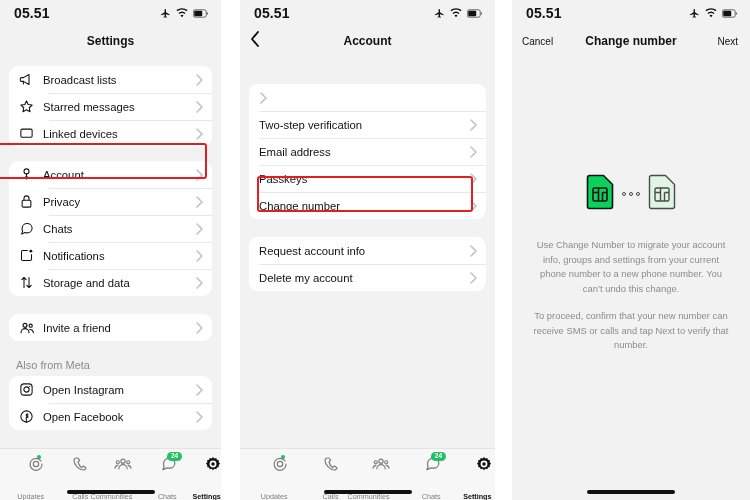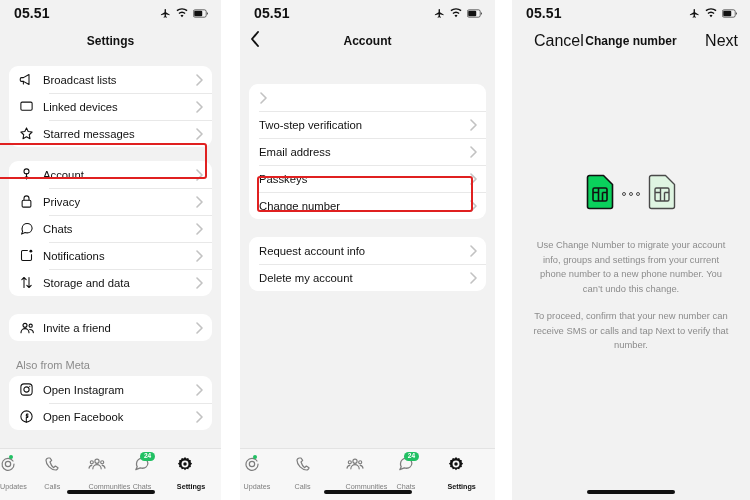--- a/index.html
+++ b/index.html
@@ -32,21 +32,21 @@
   .status-icons svg { display: block; }
 
   
   .navbar {
     position: relative; height: 30px;
     display: flex; align-items: center; justify-content: center;
   }
   .nav-title { font-size: 12px; font-weight: 700; color: #111; }
   .nav-left { position: absolute; left: 10px; top: 50%; transform: translateY(-50%); display:flex; align-items:center; }
   .nav-right { position: absolute; right: 12px; top: 50%; transform: translateY(-50%); }
-  .nav-btn { font-size: 16px; color: #111; margin-left: 12px; }
+  .nav-btn { font-size: 10px; color: #111; }
 
   
   .group {
     background: #ffffff; border-radius: 9px;
     margin: 0 9px; overflow: hidden;
   }
   .row {
     position: relative; display: flex; align-items: center;
     height: 27px; padding: 0 9px 0 10px;
   }
@@ -78,21 +78,21 @@
   #hl-change  { left: 17px; top: 176px; width: 216px; height: 36px; }
 
   
   .tabbar {
     position: absolute; bottom: 0; left: 0; right: 0;
     height: 52px; background: #f7f7f7;
     border-top: 1px solid #e3e3e3;
     display: flex; align-items: flex-start; justify-content: space-around;
     padding-top: 5px;
   }
-  .tab { position: relative; display: flex; flex-direction: column; align-items: flex-start; gap: 8px; width: 44px; }
+  .tab { position: relative; display: flex; flex-direction: column; align-items: flex-end; gap: 18px; width: 44px; }
   .tab-icon { position: relative; height: 20px; display: flex; align-items: center; justify-content: center; }
   .tab-label { font-size: 7.2px; color: #7d7d7d; }
   .tab.active .tab-label { color: #111; font-weight: 700; }
   .badge {
     position: absolute; top: -2px; right: -5px;
     background: #21c063; color: #fff;
     font-size: 6.5px; font-weight: 700;
     border-radius: 7px; padding: 1px 3.5px; line-height: 1;
   }
   .dot-green {
@@ -165,37 +165,37 @@
         <span class="row-label">Broadcast lists</span>
         <span class="chev">
           <svg width="8" height="12" viewBox="0 0 8 12" fill="none" stroke="currentColor" stroke-width="1.6" stroke-linecap="round" stroke-linejoin="round">
               <path d="M2 1l5 5-5 5"></path>
             </svg>
         </span>
       </div>
       <div class="row">
         <span class="row-icon">
           <svg width="15" height="15" viewBox="0 0 24 24" fill="none" stroke="#111" stroke-width="1.7" stroke-linejoin="round">
+              <path d="M12 3l2.7 5.8 6.3.8-4.6 4.4 1.2 6.3L12 17.3 6.4 20.3l1.2-6.3L3 9.6l6.3-.8L12 3z"></path>
+            </svg>
+        </span>
+        <span class="row-label">Starred messages</span>
+        <span class="chev">
+          <svg width="8" height="12" viewBox="0 0 8 12" fill="none" stroke="currentColor" stroke-width="1.6" stroke-linecap="round" stroke-linejoin="round">
+              <path d="M2 1l5 5-5 5"></path>
+            </svg>
+        </span>
+      </div>
+      <div class="row">
+        <span class="row-icon">
+          <svg width="15" height="15" viewBox="0 0 24 24" fill="none" stroke="#111" stroke-width="1.7" stroke-linejoin="round">
               <rect x="3" y="5" width="18" height="13" rx="2"></rect>
             </svg>
         </span>
         <span class="row-label">Linked devices</span>
-        <span class="chev">
-          <svg width="8" height="12" viewBox="0 0 8 12" fill="none" stroke="currentColor" stroke-width="1.6" stroke-linecap="round" stroke-linejoin="round">
-              <path d="M2 1l5 5-5 5"></path>
-            </svg>
-        </span>
-      </div>
-      <div class="row">
-        <span class="row-icon">
-          <svg width="15" height="15" viewBox="0 0 24 24" fill="none" stroke="#111" stroke-width="1.7" stroke-linejoin="round">
-              <path d="M12 3l2.7 5.8 6.3.8-4.6 4.4 1.2 6.3L12 17.3 6.4 20.3l1.2-6.3L3 9.6l6.3-.8L12 3z"></path>
-            </svg>
-        </span>
-        <span class="row-label">Starred messages</span>
         <span class="chev">
           <svg width="8" height="12" viewBox="0 0 8 12" fill="none" stroke="currentColor" stroke-width="1.6" stroke-linecap="round" stroke-linejoin="round">
               <path d="M2 1l5 5-5 5"></path>
             </svg>
         </span>
       </div>
     </div>
 
     <div class="spacer-14"></div>
 

